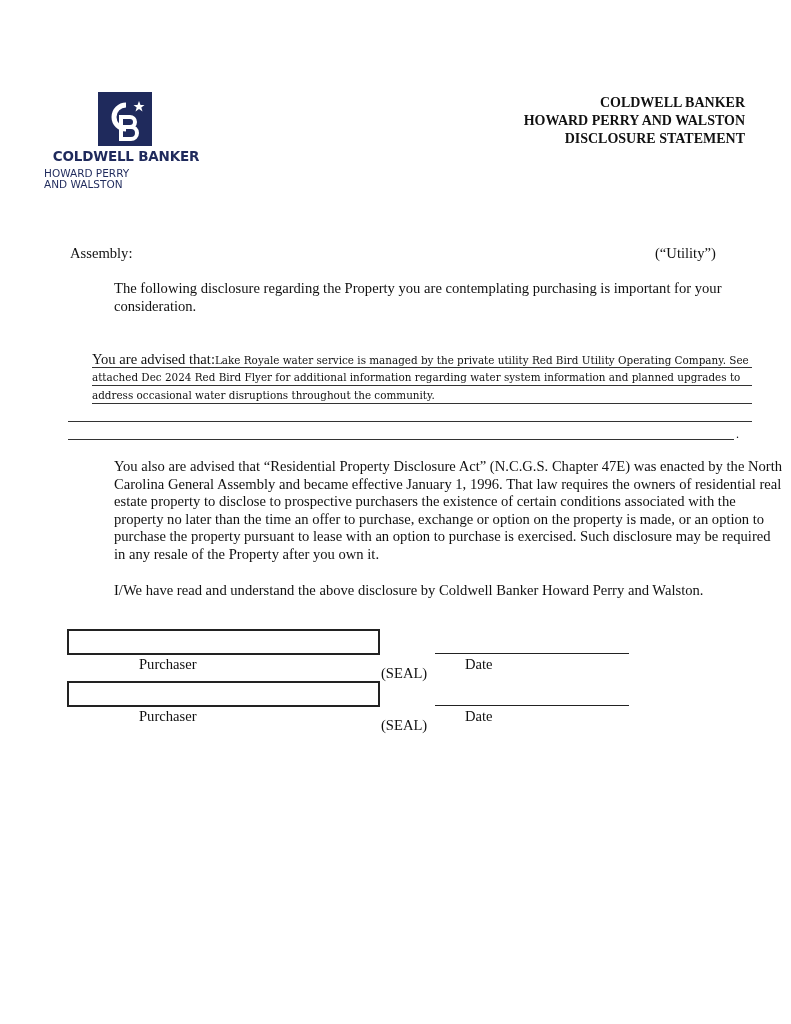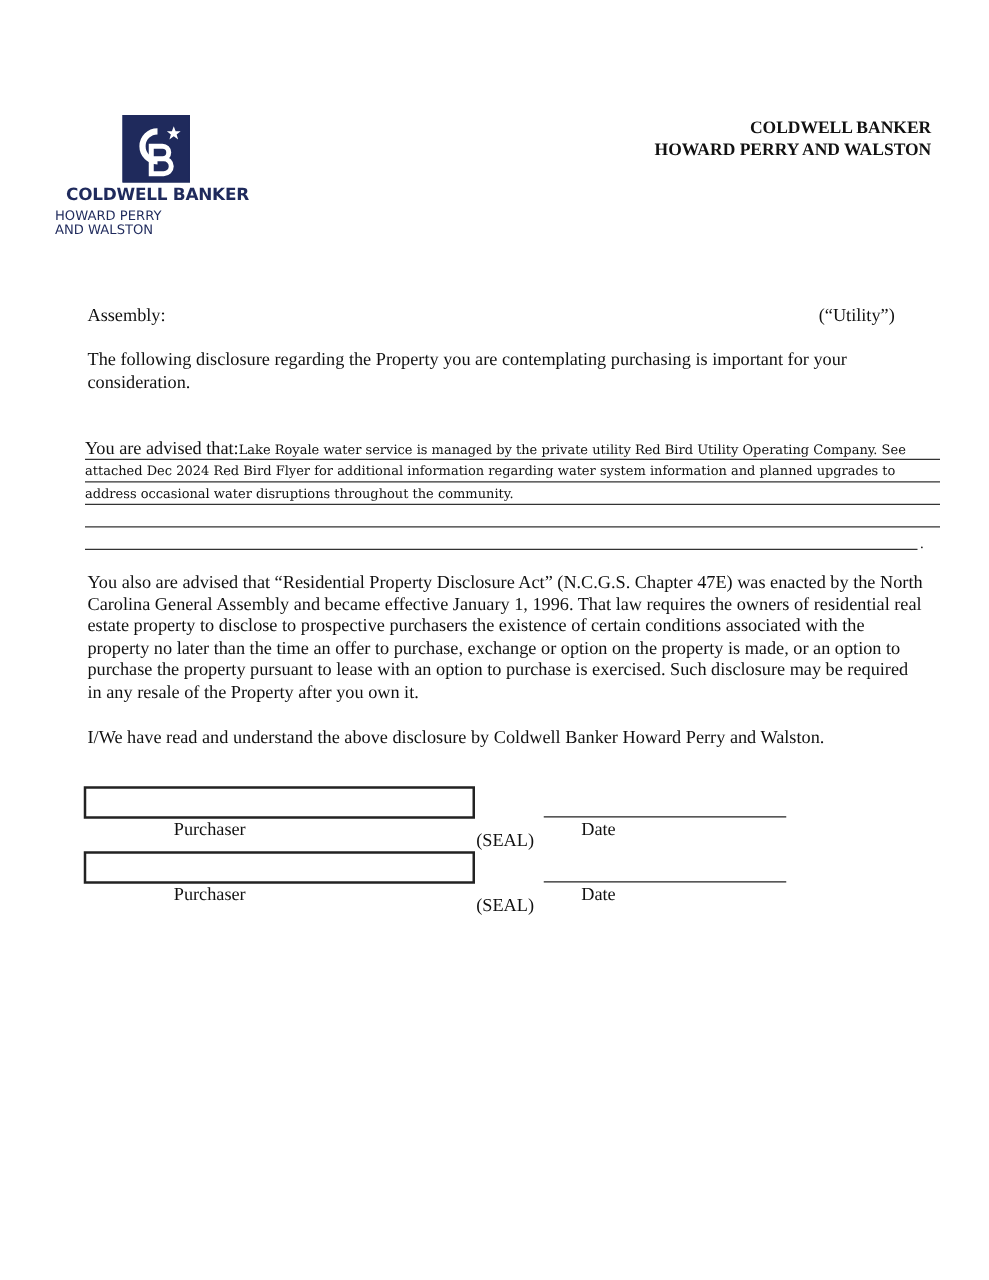--- a/index.html
+++ b/index.html
@@ -44,41 +44,41 @@
     }
 
     
     .header-title {
       right: 46px; top: 94px;
       text-align: right;
       font-weight: bold; font-size: 14px; line-height: 18px;
       color: #111;
     }
 
-    .body-text { font-size: 14.6px; line-height: 17.5px; }
+    .body-text { font-size: 14.6px; line-height: 17.5px; margin-left: 44px; }
 
     .property-row { left: 70px; top: 245px; width: 665px; height: 20px; }
     .property-label { position: absolute; left: 0; top: 0; font-size: 14.6px; }
     .property-field {
       position: absolute; left: 64px; top: 0; width: 514px; height: 17px;
       border-bottom: 1px solid #222;
       font-family: "DejaVu Serif", serif; font-size: 10px; line-height: 18px;
       padding-left: 1px;
       box-sizing: border-box;
     }
     .property-suffix { position: absolute; left: 585px; top: 0; font-size: 14.6px; }
 
     .intro { left: 70px; top: 280px; width: 665px; }
 
     .advised-block { left: 68px; top: 350px; width: 684px; }
     .advised-line {
       position: relative; height: 17px;
       border-bottom: 1px solid #333;
       font-family: "DejaVu Serif", serif; font-size: 10.4px; line-height: 18px;
-      white-space: nowrap; overflow: hidden;
+      white-space: nowrap; overflow: hidden; margin-left: 24px;
     }
     .advised-label {
       font-family: "Liberation Serif", serif; font-size: 14.6px;
     }
     .advised-blank { height: 17px; border-bottom: 1px solid #333; }
     .advised-blank.last { width: 666px; position: relative; }
     .advised-period {
       position: absolute; right: -5px; bottom: -3px; font-size: 12px;
     }
 
@@ -117,20 +117,21 @@
   <div class="logo-name">COLDWELL BANKER</div>
   <div class="logo-sub">
     <div>HOWARD PERRY</div>
     <div>AND WALSTON</div>
   </div>
 </div>
 
 <div class="abs header-title">
   <div>COLDWELL BANKER</div>
   <div>HOWARD PERRY AND WALSTON</div>
+  <div>DISCLOSURE STATEMENT</div>
 </div>
 
 <div class="abs property-row">
   <span class="property-label">Assembly:</span>
   <span class="property-suffix">(“Utility”)</span>
 </div>
 
 <div class="abs body-text intro">The following disclosure regarding the Property you are contemplating purchasing is important for your consideration.</div>
 
 <div class="abs advised-block">

